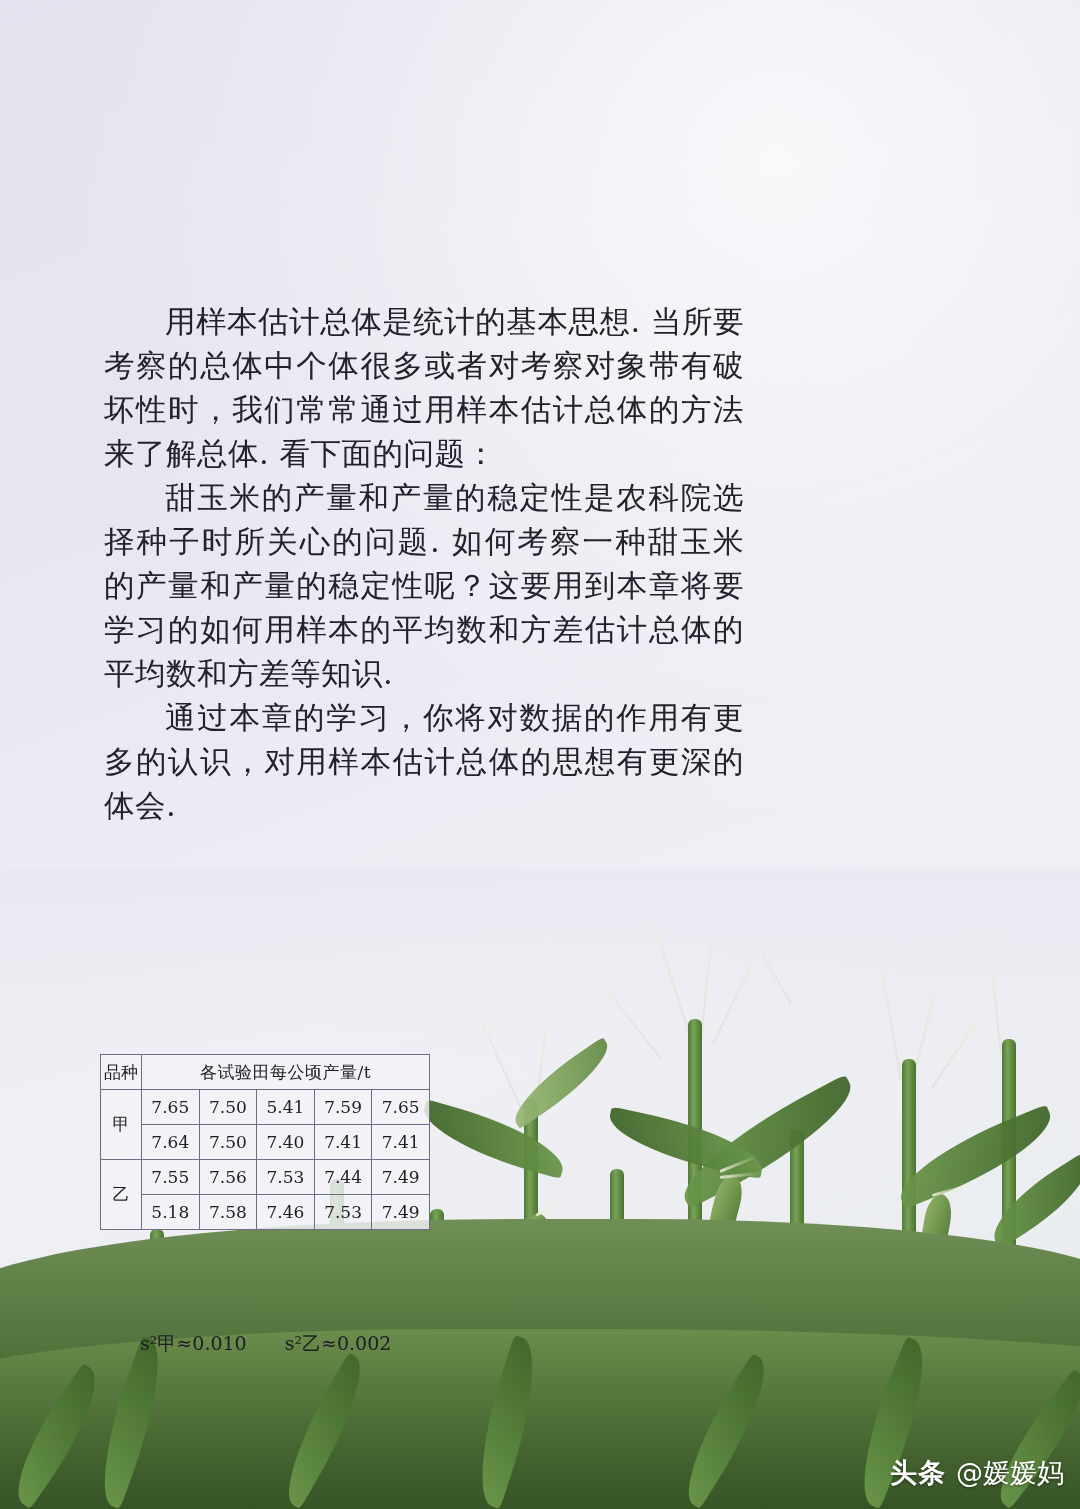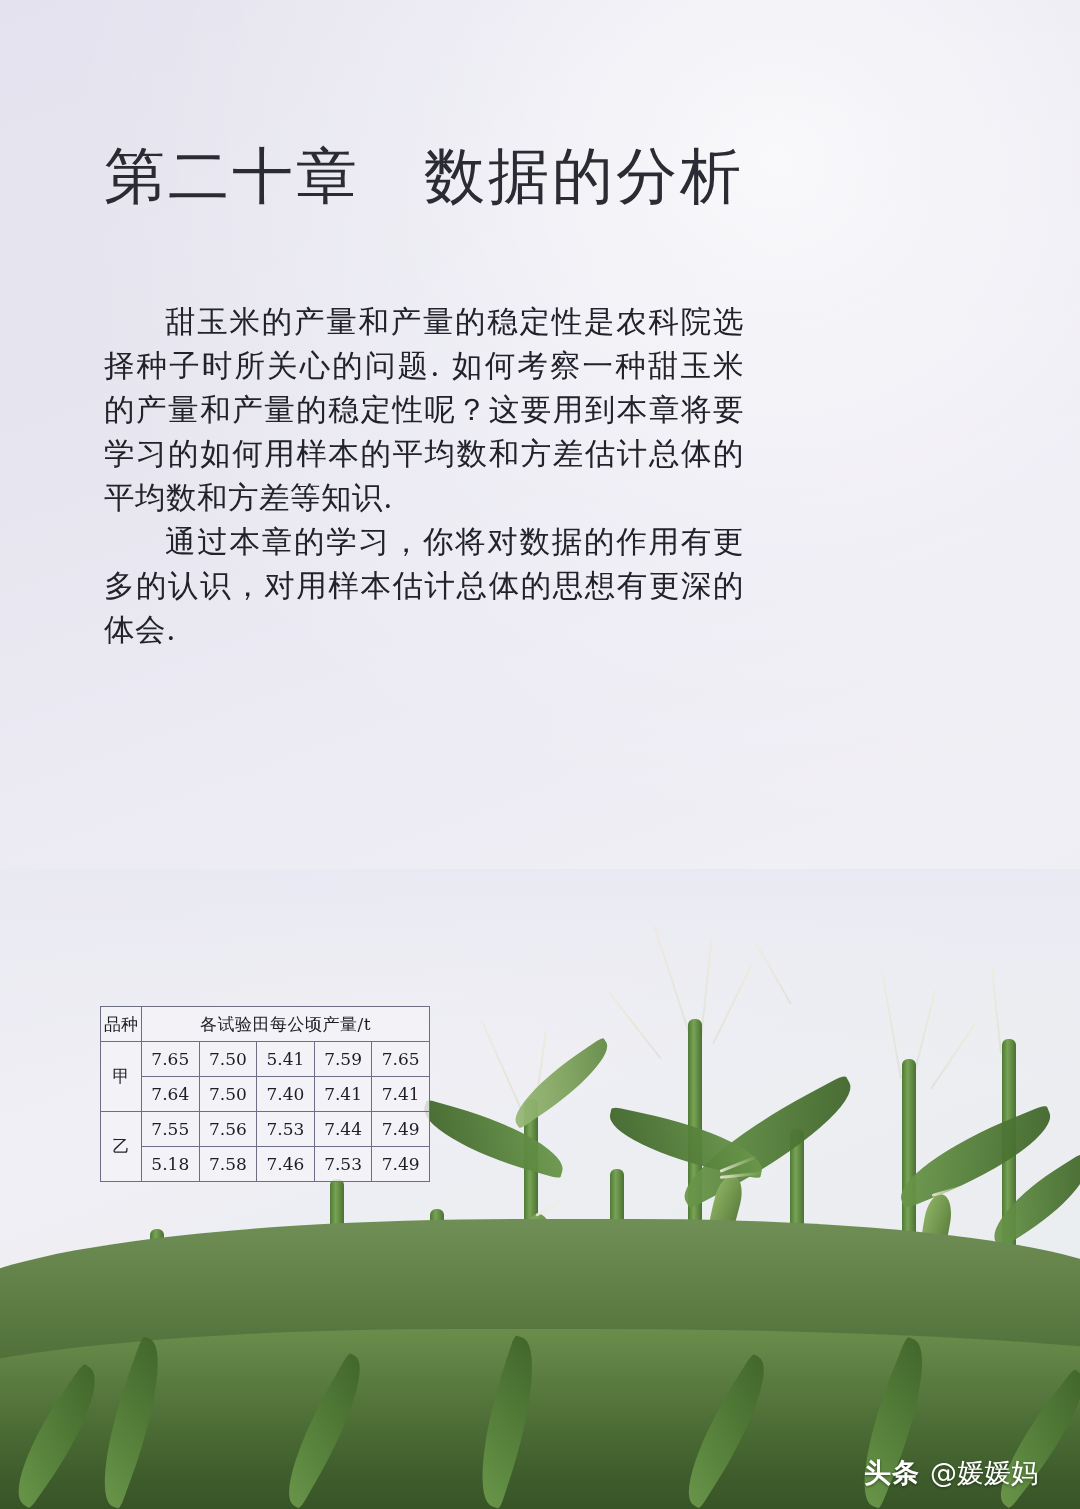--- a/index.html
+++ b/index.html
@@ -123,21 +123,21 @@
   .sky-fade {
     position: absolute;
     left: 0; right: 0; top: 0; height: 210px;
     background: linear-gradient(180deg, rgba(233,233,243,0.95) 0%, rgba(233,235,240,0.35) 55%, rgba(233,235,240,0) 100%);
   }
 
   
   .table-wrap {
     position: absolute;
     left: 100px;
-    top: 1006px;
+    top: 1054px;
     width: 330px;
   }
   table.data {
     border-collapse: collapse;
     width: 330px;
     background: rgba(243,243,248,0.82);
     font-family: "DejaVu Serif", serif;
   }
   table.data td, table.data th {
     border: 1px solid #6d6d83;
@@ -164,21 +164,21 @@
     font-family: "DejaVu Serif", serif;
     font-size: 19px;
     color: #1d1d26;
     line-height: 34px;
     white-space: pre;
   }
 
   
   .watermark {
     position: absolute;
-    right: 42px;
+    right: 16px;
     bottom: 18px;
     display: flex;
     align-items: flex-end;
     gap: 10px;
     color: #ffffff;
     font-family: "DejaVu Sans", sans-serif;
     font-size: 27px;
     text-shadow: 0 1px 3px rgba(0,0,0,0.45);
   }
   .wm-logo {
@@ -186,23 +186,23 @@
     letter-spacing: 1px;
   }
 </style>
 </head>
 <body>
 
 <div class="page">
 
   <div class="haze"></div>
 
-  <div class="chapter-title">第二十章　数据的分析</div>
 
   <div class="body-text">
+    <p>用样本估计总体是统计的基本思想. 当所要考察的总体中个体很多或者对考察对象带有破坏性时，我们常常通过用样本估计总体的方法来了解总体. 看下面的问题：</p>
     <p>甜玉米的产量和产量的稳定性是农科院选择种子时所关心的问题. 如何考察一种甜玉米的产量和产量的稳定性呢？这要用到本章将要学习的如何用样本的平均数和方差估计总体的平均数和方差等知识.</p>
     <p>通过本章的学习，你将对数据的作用有更多的认识，对用样本估计总体的思想有更深的体会.</p>
   </div>
 
   <div class="field">
     <div class="sky-fade"></div>
 
     <div class="tassel" style="left:690px; bottom:470px; height:120px; transform:rotate(-18deg);"></div>
     <div class="tassel" style="left:700px; bottom:470px; height:100px; transform:rotate(6deg);"></div>
     <div class="tassel" style="left:712px; bottom:465px; height:88px; transform:rotate(26deg);"></div>
@@ -297,20 +297,21 @@
         <td>7.58</td>
         <td>7.46</td>
         <td>7.53</td>
         <td>7.49</td>
       </tr>
     </tbody>
       </table>
   </div>
 
   <div class="stat-lines">
+    <div>s²甲≈0.010　　s²乙≈0.002</div>
   </div>
 
   <div class="watermark">
     <span class="wm-logo">头条</span>
     <span>@媛媛妈</span>
   </div>
 
 </div>
 
 </body></html>

